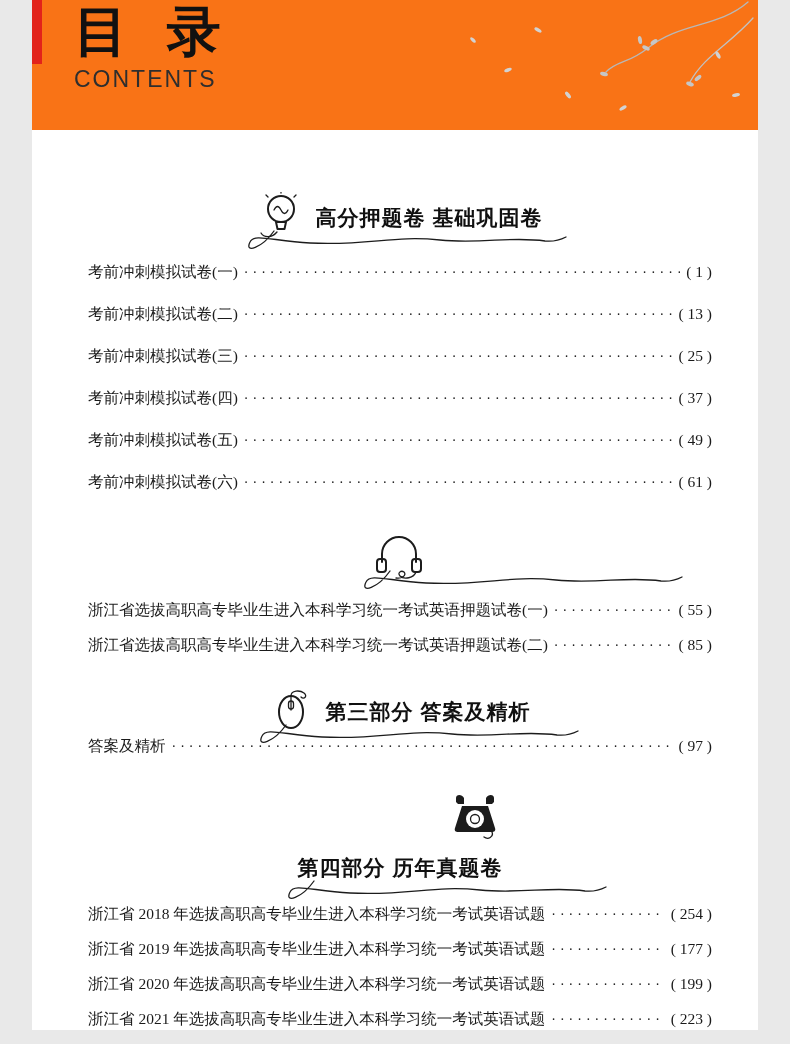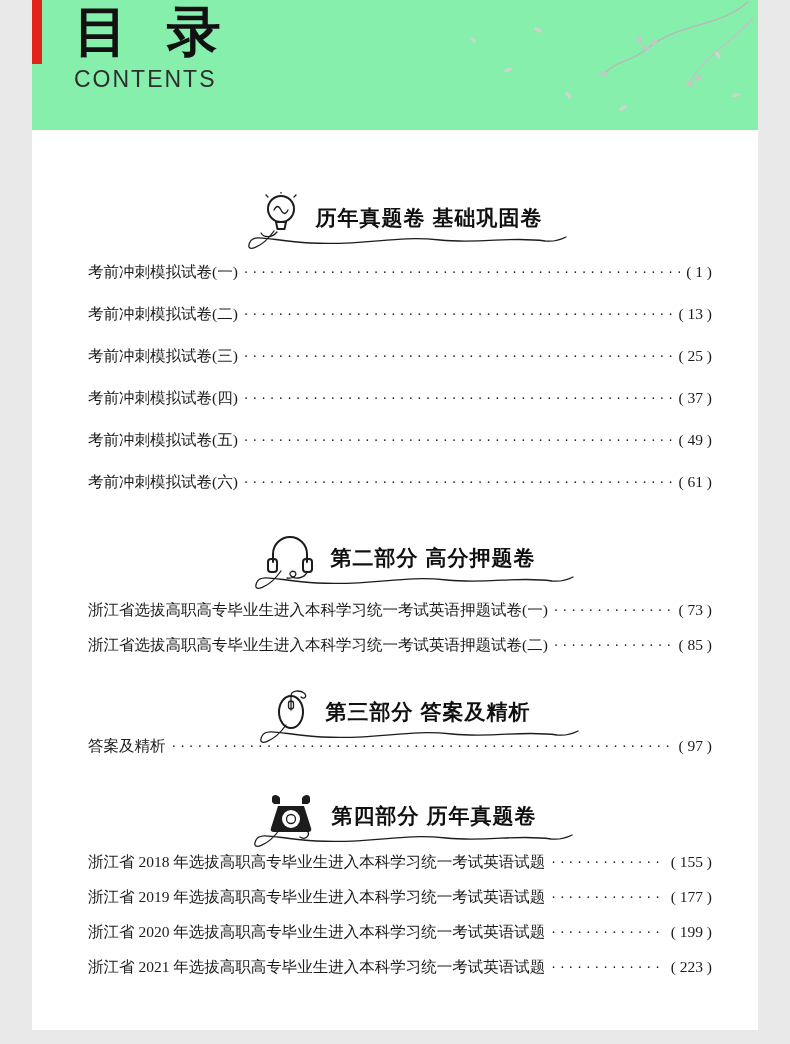--- a/index.html
+++ b/index.html
@@ -1,41 +1,41 @@
 <!DOCTYPE html>
 <html><head>
 <meta charset="utf-8">
 <style>
   * { margin:0; padding:0; box-sizing:border-box; }
   html,body { width:790px; height:1044px; background:#e9e9e9; font-family:"Liberation Serif","DejaVu Serif",serif; }
   .canvas { position:relative; width:790px; height:1044px; background:#e9e9e9; overflow:hidden; }
   .page { position:absolute; left:32px; top:0; width:726px; height:1030px; background:#ffffff; }
 
   
-  .header { position:relative; width:100%; height:130px; background:#86efac; overflow:hidden; }
+  .header { position:relative; width:100%; height:130px; background:#f97316; overflow:hidden; }
   .red-bar { position:absolute; left:0; top:0; width:10px; height:64px; background:#e2231a; }
   .title-cn { position:absolute; left:42px; top:0px; font-family:"DejaVu Sans","Liberation Sans",sans-serif;
               font-size:54px; font-weight:700; color:#111; letter-spacing:10px; line-height:64px; }
   .title-en { position:absolute; left:42px; top:66px; font-family:"Liberation Sans","DejaVu Sans",sans-serif;
               font-size:23px; font-weight:500; color:#2e2e2e; letter-spacing:2px; }
   .floral { position:absolute; right:0; top:0; }
 
   
   .content { position:relative; padding:0 46px 0 56px; }
 
   .section-header { position:relative; width:max-content; margin:0 auto; display:flex; align-items:flex-end; gap:14px; }
   .section-title { font-family:"Liberation Sans","DejaVu Sans",sans-serif; font-size:21px; font-weight:700;
                    color:#101010; letter-spacing:1px; padding-bottom:10px; white-space:nowrap; }
   .icon { display:inline-block; line-height:0; }
   .swirl { position:absolute; left:-18px; bottom:-12px; pointer-events:none; }
 
   .sh1 { margin-top:62px; }
   .sh2 { margin-top:18px; }
   .sh3 { margin-top:16px; }
-  .sh4 { margin-top:14px; }
+  .sh4 { margin-top:14px;flex-direction:column; }
 
   .toc-list { margin-top:16px; }
   .toc-row { display:flex; align-items:baseline; color:#1a1a1a; font-size:15.5px; }
   .row-tall { height:42px; }
   .row-mid  { height:35px; }
   .toc-label { white-space:nowrap; flex:0 0 auto; }
   .dots { flex:1 1 auto; overflow:hidden; white-space:nowrap; margin:0 6px; color:#1a1a1a;
           font-size:14px; letter-spacing:4px; }
   .pagenum { flex:0 0 auto; white-space:nowrap; text-align:right; }
 
@@ -86,21 +86,21 @@
       <div class="section-header sh1">
         <span class="icon">
           <svg width="44" height="50" viewBox="0 0 44 50">
             <circle class="ink" cx="23" cy="17" r="13"></circle>
             <path class="ink-thin" d="M16 18 q3.5 -7 7 0 q3.5 7 7 0"></path>
             <path class="ink-thin" d="M23 1 l0 -0.5 M10 5 l-2 -2 M36 5 l2 -2"></path>
             <path class="ink" d="M18 30 l10 0 l-1.5 7 l-7 0 z"></path>
             <path class="ink-thin" d="M19 40 C 14 46, 6 46, 3 41"></path>
           </svg>
         </span>
-        <span class="section-title">历年真题卷  基础巩固卷</span>
+        <span class="section-title">高分押题卷  基础巩固卷</span>
         <svg class="swirl" width="330" height="26" viewBox="0 0 330 26">
           <path class="ink-thin" d="M34 3 C 22 20, 4 26, 10 14 C 14 5, 32 13, 70 15 C 130 18, 152 7, 200 12 C 242 16, 272 8, 305 13 C 314 14, 320 12, 326 9"></path>
         </svg>
       </div>
       <div class="toc-list list-s1">
         <div class="toc-row row-tall">
           <span class="toc-label">考前冲刺模拟试卷(一)</span>
           <span class="dots">································································································································································</span>
           <span class="pagenum">( 1 )</span>
         </div>
@@ -133,30 +133,29 @@
 
       <div class="section-header sh2">
         <span class="icon">
           <svg width="52" height="50" viewBox="0 0 52 50">
             <path class="ink" d="M8 30 L8 22 A17 17 0 0 1 42 22 L42 30"></path>
             <rect class="ink" x="3" y="27" width="9" height="13" rx="3"></rect>
             <rect class="ink" x="38" y="27" width="9" height="13" rx="3"></rect>
             <path class="ink-thin" d="M42 40 C 40 46, 30 48, 26 44 C 23 41, 27 38, 30 40 C 33 43, 28 47, 22 46"></path>
           </svg>
         </span>
-        <span class="section-title">第二部分  高分押题卷</span>
         <svg class="swirl" width="330" height="26" viewBox="0 0 330 26">
           <path class="ink-thin" d="M34 3 C 22 20, 4 26, 10 14 C 14 5, 32 13, 70 15 C 130 18, 152 7, 200 12 C 242 16, 272 8, 305 13 C 314 14, 320 12, 326 9"></path>
         </svg>
       </div>
       <div class="toc-list list-s2">
         <div class="toc-row row-mid">
           <span class="toc-label">浙江省选拔高职高专毕业生进入本科学习统一考试英语押题试卷(一)</span>
           <span class="dots">································································································································································</span>
-          <span class="pagenum">( 73 )</span>
+          <span class="pagenum">( 55 )</span>
         </div>
         <div class="toc-row row-mid">
           <span class="toc-label">浙江省选拔高职高专毕业生进入本科学习统一考试英语押题试卷(二)</span>
           <span class="dots">································································································································································</span>
           <span class="pagenum">( 85 )</span>
         </div>
       </div>
 
       <div class="section-header sh3">
         <span class="icon">
@@ -192,21 +191,21 @@
         </span>
         <span class="section-title">第四部分  历年真题卷</span>
         <svg class="swirl" width="330" height="26" viewBox="0 0 330 26">
           <path class="ink-thin" d="M34 3 C 22 20, 4 26, 10 14 C 14 5, 32 13, 70 15 C 130 18, 152 7, 200 12 C 242 16, 272 8, 305 13 C 314 14, 320 12, 326 9"></path>
         </svg>
       </div>
       <div class="toc-list list-s4">
         <div class="toc-row row-mid">
           <span class="toc-label">浙江省 2018 年选拔高职高专毕业生进入本科学习统一考试英语试题</span>
           <span class="dots">································································································································································</span>
-          <span class="pagenum">( 155 )</span>
+          <span class="pagenum">( 254 )</span>
         </div>
         <div class="toc-row row-mid">
           <span class="toc-label">浙江省 2019 年选拔高职高专毕业生进入本科学习统一考试英语试题</span>
           <span class="dots">································································································································································</span>
           <span class="pagenum">( 177 )</span>
         </div>
         <div class="toc-row row-mid">
           <span class="toc-label">浙江省 2020 年选拔高职高专毕业生进入本科学习统一考试英语试题</span>
           <span class="dots">································································································································································</span>
           <span class="pagenum">( 199 )</span>

